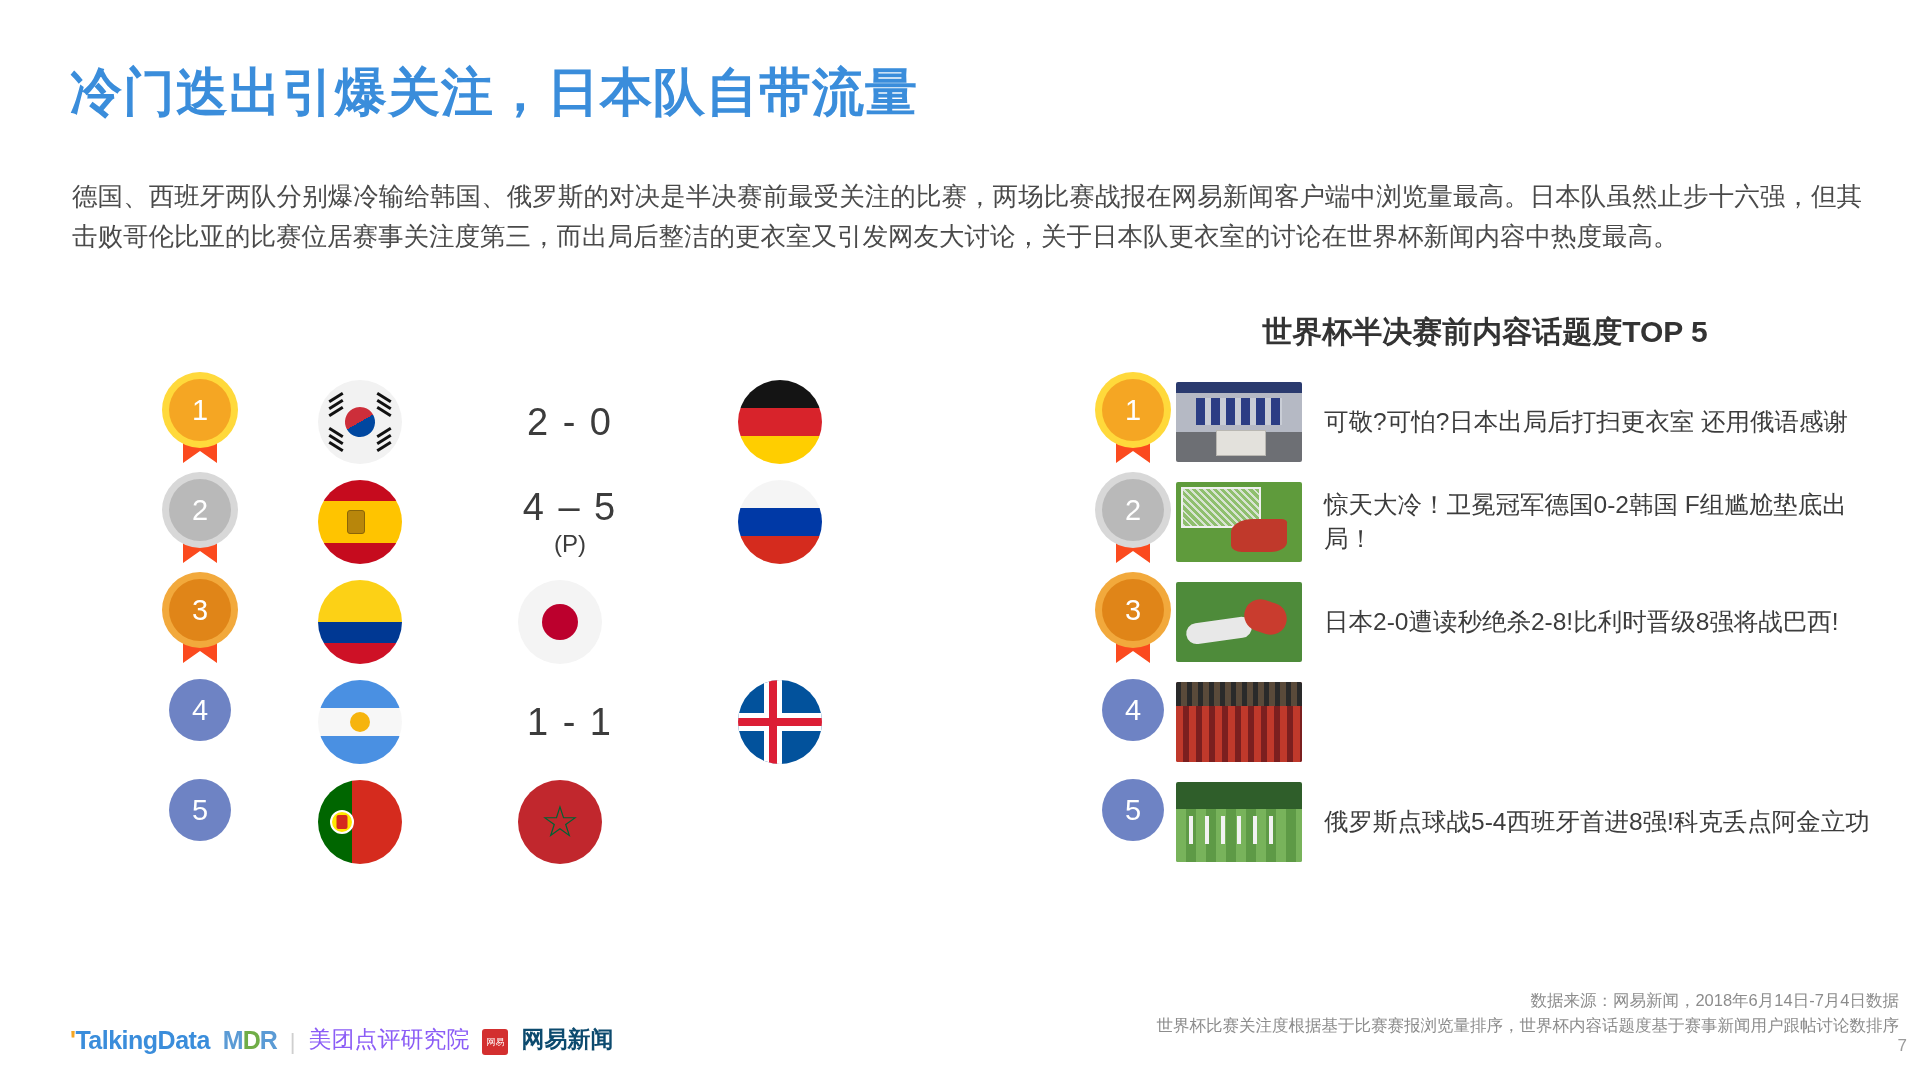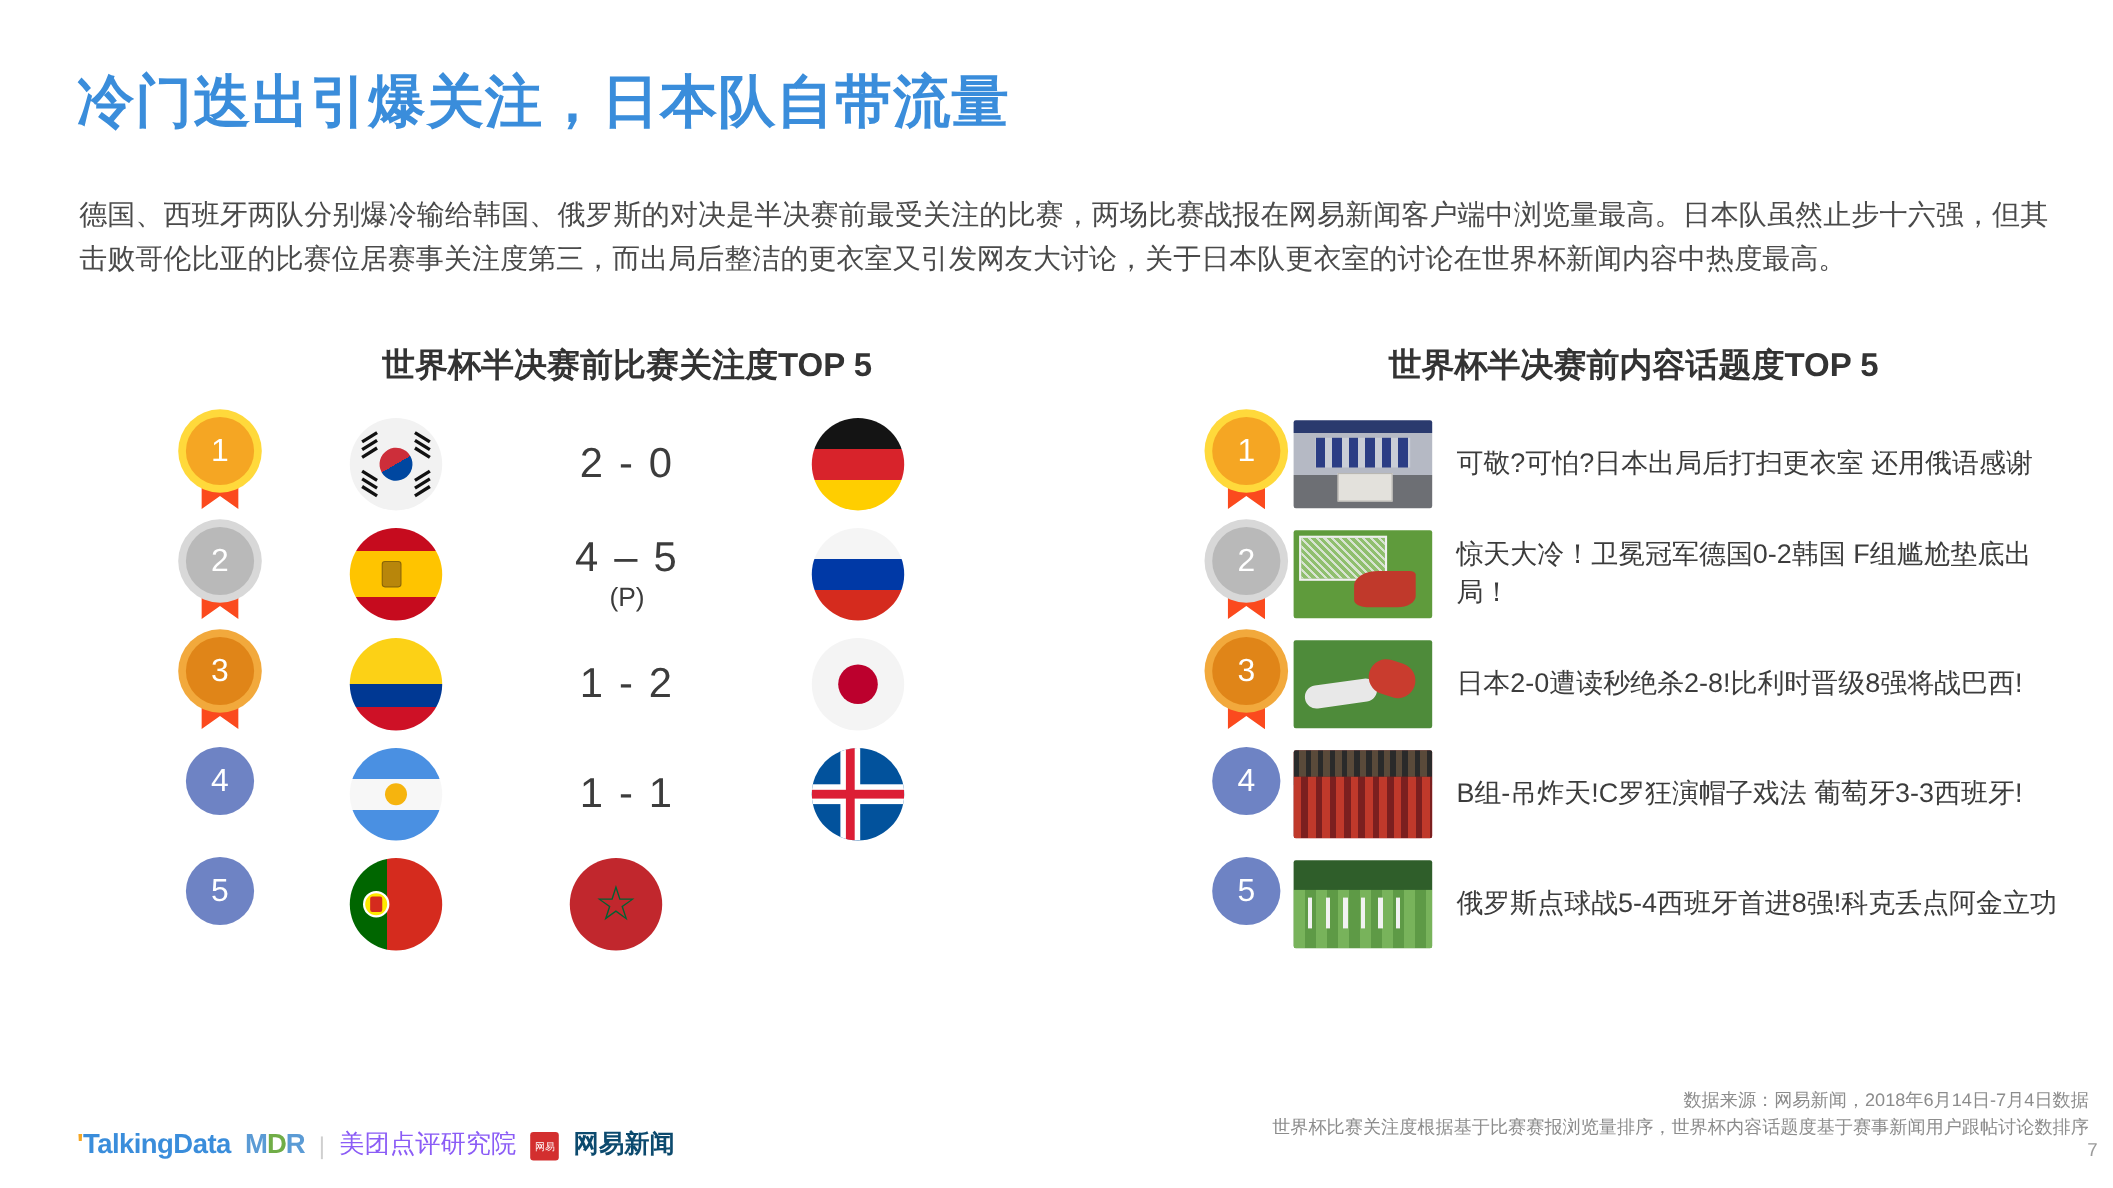--- a/index.html
+++ b/index.html
@@ -163,21 +163,20 @@
   .logo-ne { font-size: 23px; color: #0c4a6e; font-weight: bold; }
 </style>
 </head>
 <body>
 
 <div class="page">
 
   <div class="headline">冷门迭出引爆关注，日本队自带流量</div>
   <div class="lede">德国、西班牙两队分别爆冷输给韩国、俄罗斯的对决是半决赛前最受关注的比赛，两场比赛战报在网易新闻客户端中浏览量最高。日本队虽然止步十六强，但其击败哥伦比亚的比赛位居赛事关注度第三，而出局后整洁的更衣室又引发网友大讨论，关于日本队更衣室的讨论在世界杯新闻内容中热度最高。</div>
 
-  <div class="col-title left">世界杯半决赛前比赛关注度TOP 5</div>
   <div class="col-title right">世界杯半决赛前内容话题度TOP 5</div>
 
   <div class="left-table" id="leftTable">
       <div class="match-row">
         <div class="medal-cell">
           <div class="medal gold">
             <div class="disc">1</div>
             <div class="ribbon"></div>
           </div>
         </div>
@@ -223,21 +222,20 @@
       <div class="match-row">
         <div class="medal-cell">
           <div class="medal bronze">
             <div class="disc">3</div>
             <div class="ribbon"></div>
           </div>
         </div>
         <div class="flag-cell">
           <div class="flag f-co" title="flag-icon-co"></div>
         </div>
-        <div class="score-cell">1 - 2</div>
         <div class="flag-cell">
           <div class="flag f-jp" title="flag-icon-jp">
             <div class="sun"></div>
           </div>
         </div>
       </div>
       <div class="match-row">
         <div class="medal-cell">
           <div class="medal plain">
             <div class="disc">4</div>
@@ -307,21 +305,20 @@
         <div class="thumb th3"></div>
         <div class="topic-text">日本2-0遭读秒绝杀2-8!比利时晋级8强将战巴西!</div>
       </div>
       <div class="topic-row">
         <div class="medal-cell">
           <div class="medal plain">
             <div class="disc">4</div>
           </div>
         </div>
         <div class="thumb th4"></div>
-        <div class="topic-text">B组-吊炸天!C罗狂演帽子戏法 葡萄牙3-3西班牙!</div>
       </div>
       <div class="topic-row">
         <div class="medal-cell">
           <div class="medal plain">
             <div class="disc">5</div>
           </div>
         </div>
         <div class="thumb th5"></div>
         <div class="topic-text">俄罗斯点球战5-4西班牙首进8强!科克丢点阿金立功</div>
       </div>

